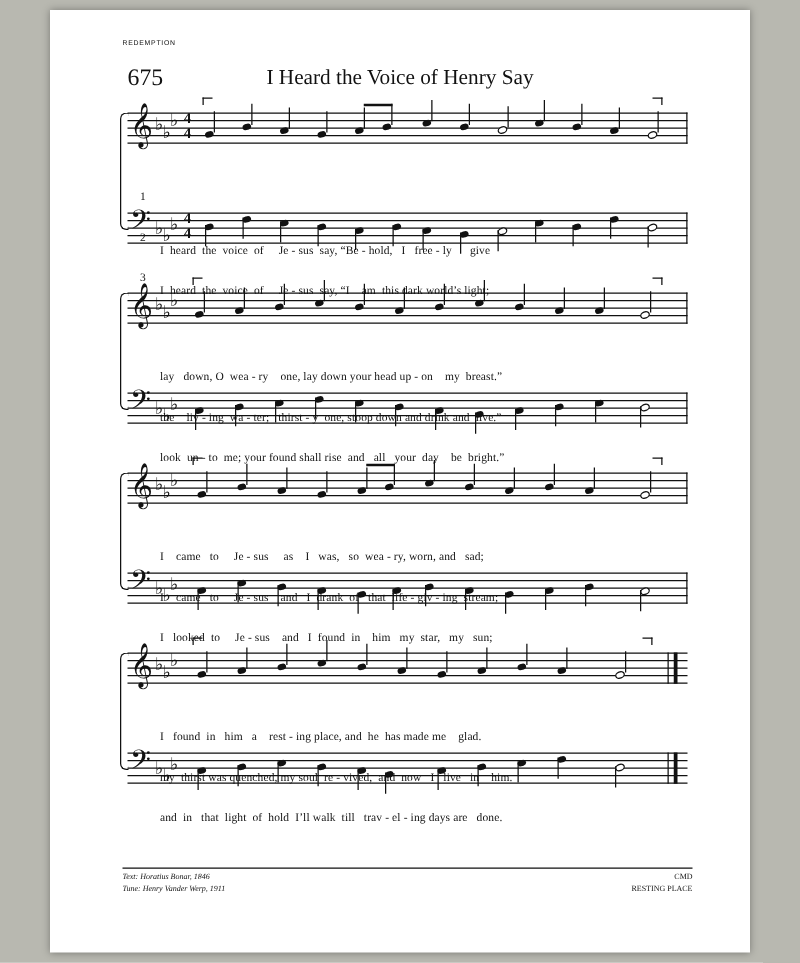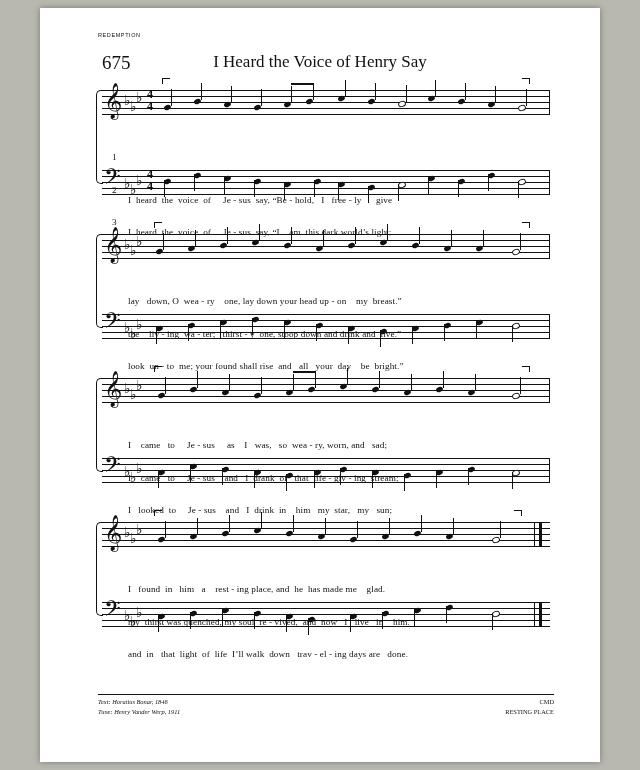--- a/index.html
+++ b/index.html
@@ -462,21 +462,21 @@
         </div>
 
         <div class="lyrics" style="top:44px;">
           <div class="lyric-line">
             <span class="lyric-text nonum">I    came   to     Je - sus     as    I   was,   so  wea - ry, worn, and   sad;</span>
           </div>
           <div class="lyric-line">
             <span class="lyric-text nonum">I    came   to     Je - sus    and   I  drank  of   that  life - giv - ing  stream;</span>
           </div>
           <div class="lyric-line">
-            <span class="lyric-text nonum">I   looked  to     Je - sus    and   I  drink  in    him   my  star,   my   sun;</span>
+            <span class="lyric-text nonum">I   looked  to     Je - sus    and   I  found  in    him   my  star,   my   sun;</span>
           </div>
         </div>
 
         <div class="staff" style="top:92px;">
           <div class="line l0"></div>
             <div class="line l1"></div>
             <div class="line l2"></div>
             <div class="line l3"></div>
             <div class="line l4"></div>
           <div class="clef bass" style="left:2px; top:-4px;">𝄢</div>
@@ -556,21 +556,21 @@
         </div>
 
         <div class="lyrics" style="top:44px;">
           <div class="lyric-line">
             <span class="lyric-text nonum">I   found  in   him   a    rest - ing place, and  he  has made me    glad.</span>
           </div>
           <div class="lyric-line">
             <span class="lyric-text nonum">my  thirst was quenched, my soul  re - vived,  and  now   I   live   in    him.</span>
           </div>
           <div class="lyric-line">
-            <span class="lyric-text nonum">and  in   that  light  of  life  I’ll walk  down   trav - el - ing days are   done.</span>
+            <span class="lyric-text nonum">and  in   that  light  of  hold  I’ll walk  till   trav - el - ing days are   done.</span>
           </div>
         </div>
 
         <div class="staff" style="top:92px;">
           <div class="line l0"></div>
             <div class="line l1"></div>
             <div class="line l2"></div>
             <div class="line l3"></div>
             <div class="line l4"></div>
           <div class="clef bass" style="left:2px; top:-4px;">𝄢</div>

